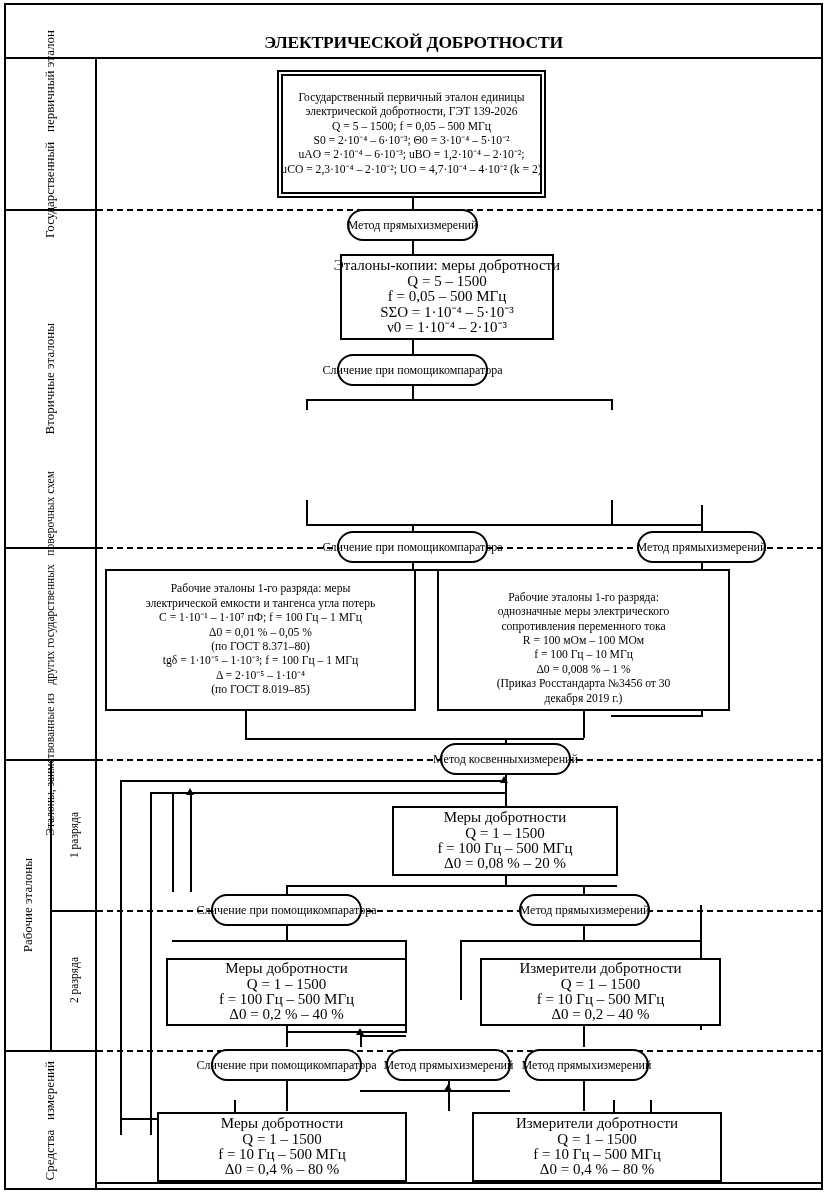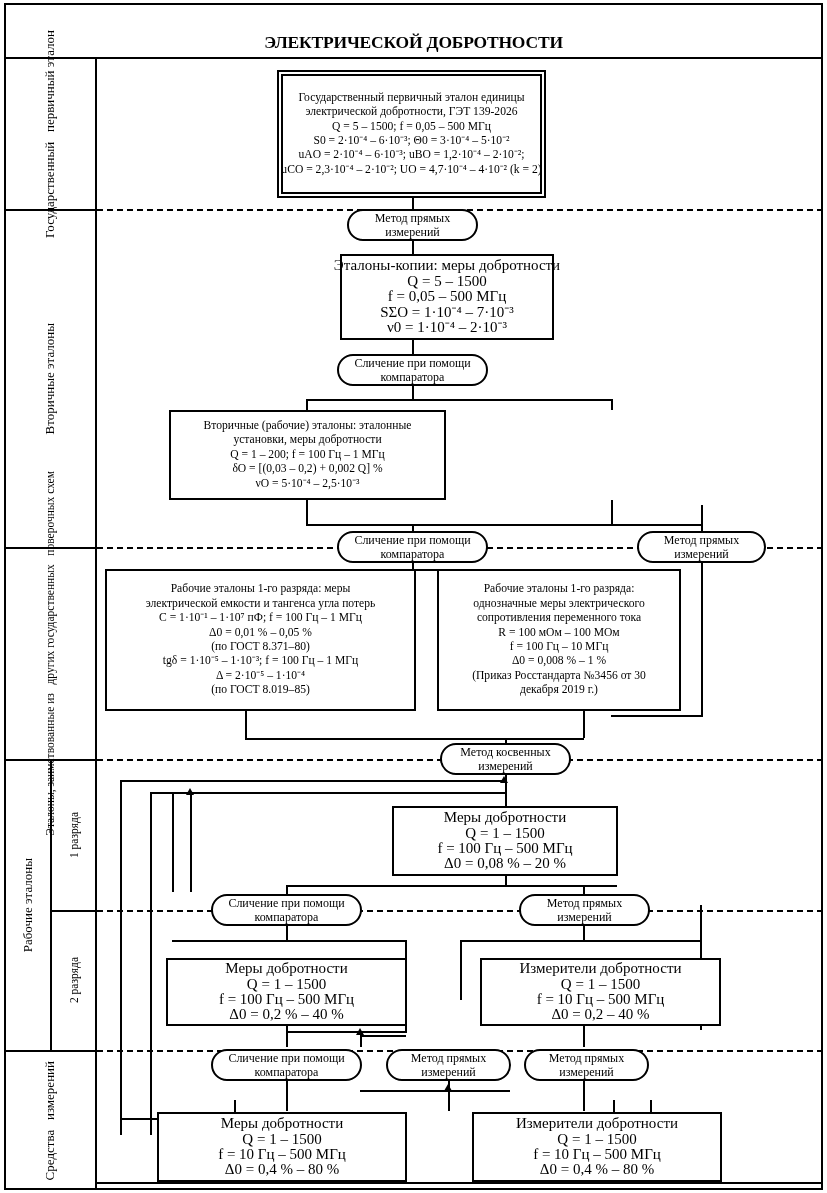--- a/index.html
+++ b/index.html
@@ -92,21 +92,21 @@
   }
   .box.tight .ln{ font-size:11.6px; line-height:14.4px; }
 
   
   .cap{
     position:absolute;
     box-sizing:border-box;
     border:2px solid #000;
     border-radius:999px;
     background:#fff;
-    display:flex; flex-direction:column;
+    display:flex; 
     align-items:center; justify-content:center;
     text-align:center;
     z-index:7;
   }
   .cap .ln{
     display:block;
     font-size:12px;
     line-height:14.5px;
     white-space:nowrap;
   }
@@ -294,36 +294,29 @@
 
   <div class="cap" style="left:347px; top:209px; width:131px; height:32px;">
     <span class="ln">Метод прямых</span>
     <span class="ln">измерений</span>
   </div>
 
   <div class="box" style="left:340px; top:254px; width:214px; height:86px;">
     <span class="ln">Эталоны-копии: меры добротности</span>
     <span class="ln">Q = 5 – 1500</span>
     <span class="ln">f = 0,05 – 500 МГц</span>
-    <span class="ln">SΣO = 1·10⁻⁴ – 7·10⁻³</span>
+    <span class="ln">SΣO = 1·10⁻⁴ – 5·10⁻³</span>
     <span class="ln">ν0 = 1·10⁻⁴ – 2·10⁻³</span>
   </div>
 
   <div class="cap" style="left:337px; top:354px; width:151px; height:32px;">
     <span class="ln">Сличение при помощи</span>
     <span class="ln">компаратора</span>
   </div>
 
-  <div class="box tight" style="left:169px; top:410px; width:277px; height:90px;">
-    <span class="ln">Вторичные (рабочие) эталоны: эталонные</span>
-    <span class="ln">установки, меры добротности</span>
-    <span class="ln">Q = 1 – 200; f = 100 Гц – 1 МГц</span>
-    <span class="ln">δO = [(0,03 – 0,2) + 0,002 Q] %</span>
-    <span class="ln">νO = 5·10⁻⁴ – 2,5·10⁻³</span>
-  </div>
 
 
   <div class="cap" style="left:337px; top:531px; width:151px; height:32px;">
     <span class="ln">Сличение при помощи</span>
     <span class="ln">компаратора</span>
   </div>
 
   <div class="cap" style="left:637px; top:531px; width:129px; height:32px;">
     <span class="ln">Метод прямых</span>
     <span class="ln">измерений</span>
@@ -333,21 +326,21 @@
     <span class="ln">Рабочие эталоны 1-го разряда: меры</span>
     <span class="ln">электрической емкости и тангенса угла потерь</span>
     <span class="ln">C = 1·10⁻¹ – 1·10⁷ пФ; f = 100 Гц – 1 МГц</span>
     <span class="ln">Δ0 = 0,01 % – 0,05 %</span>
     <span class="ln">(по ГОСТ 8.371–80)</span>
     <span class="ln">tgδ = 1·10⁻⁵ – 1·10⁻³; f = 100 Гц – 1 МГц</span>
     <span class="ln">Δ = 2·10⁻⁵ – 1·10⁻⁴</span>
     <span class="ln">(по ГОСТ 8.019–85)</span>
   </div>
 
-  <div class="box tight" style="left:437px; top:569px; width:244px; height:142px;">
+  <div class="box tight" style="left:437px; top:569px; width:293px; height:142px;justify-content:flex-end;">
     <span class="ln">Рабочие эталоны 1-го разряда:</span>
     <span class="ln">однозначные меры электрического</span>
     <span class="ln">сопротивления переменного тока</span>
     <span class="ln">R = 100 мОм – 100 МОм</span>
     <span class="ln">f = 100 Гц – 10 МГц</span>
     <span class="ln">Δ0 = 0,008 % – 1 %</span>
     <span class="ln">(Приказ Росстандарта №3456 от 30</span>
     <span class="ln">декабря 2019 г.)</span>
   </div>
 

